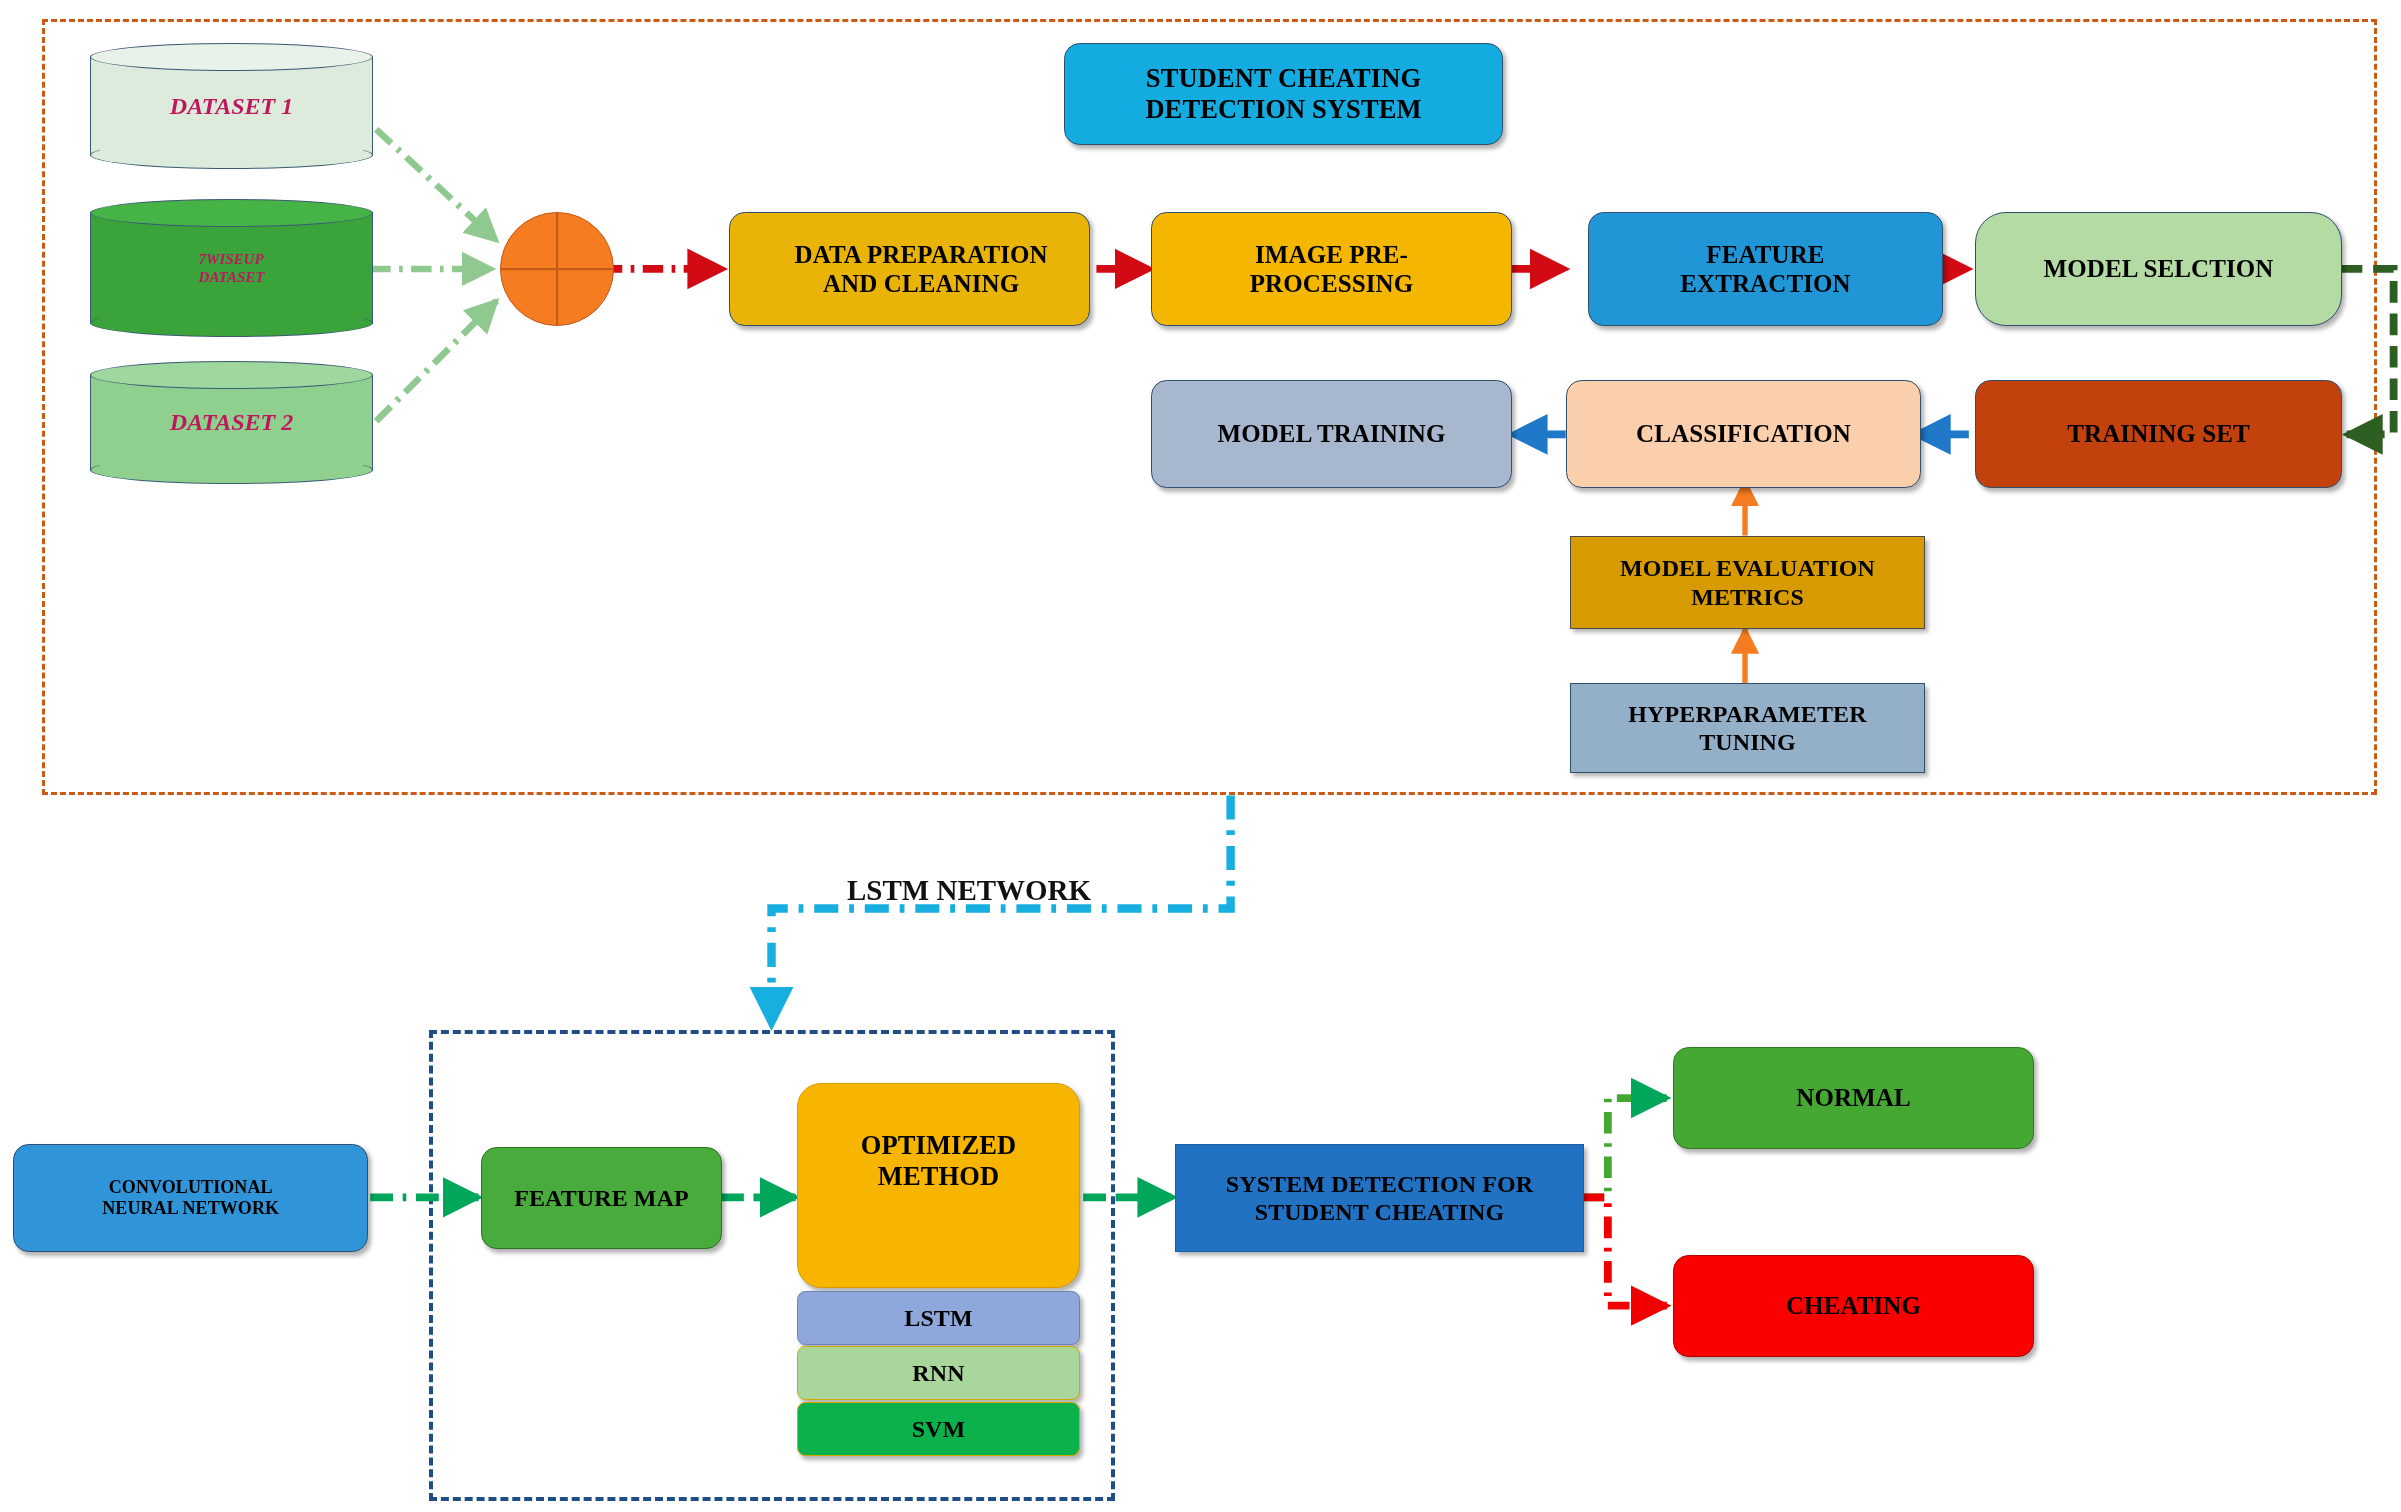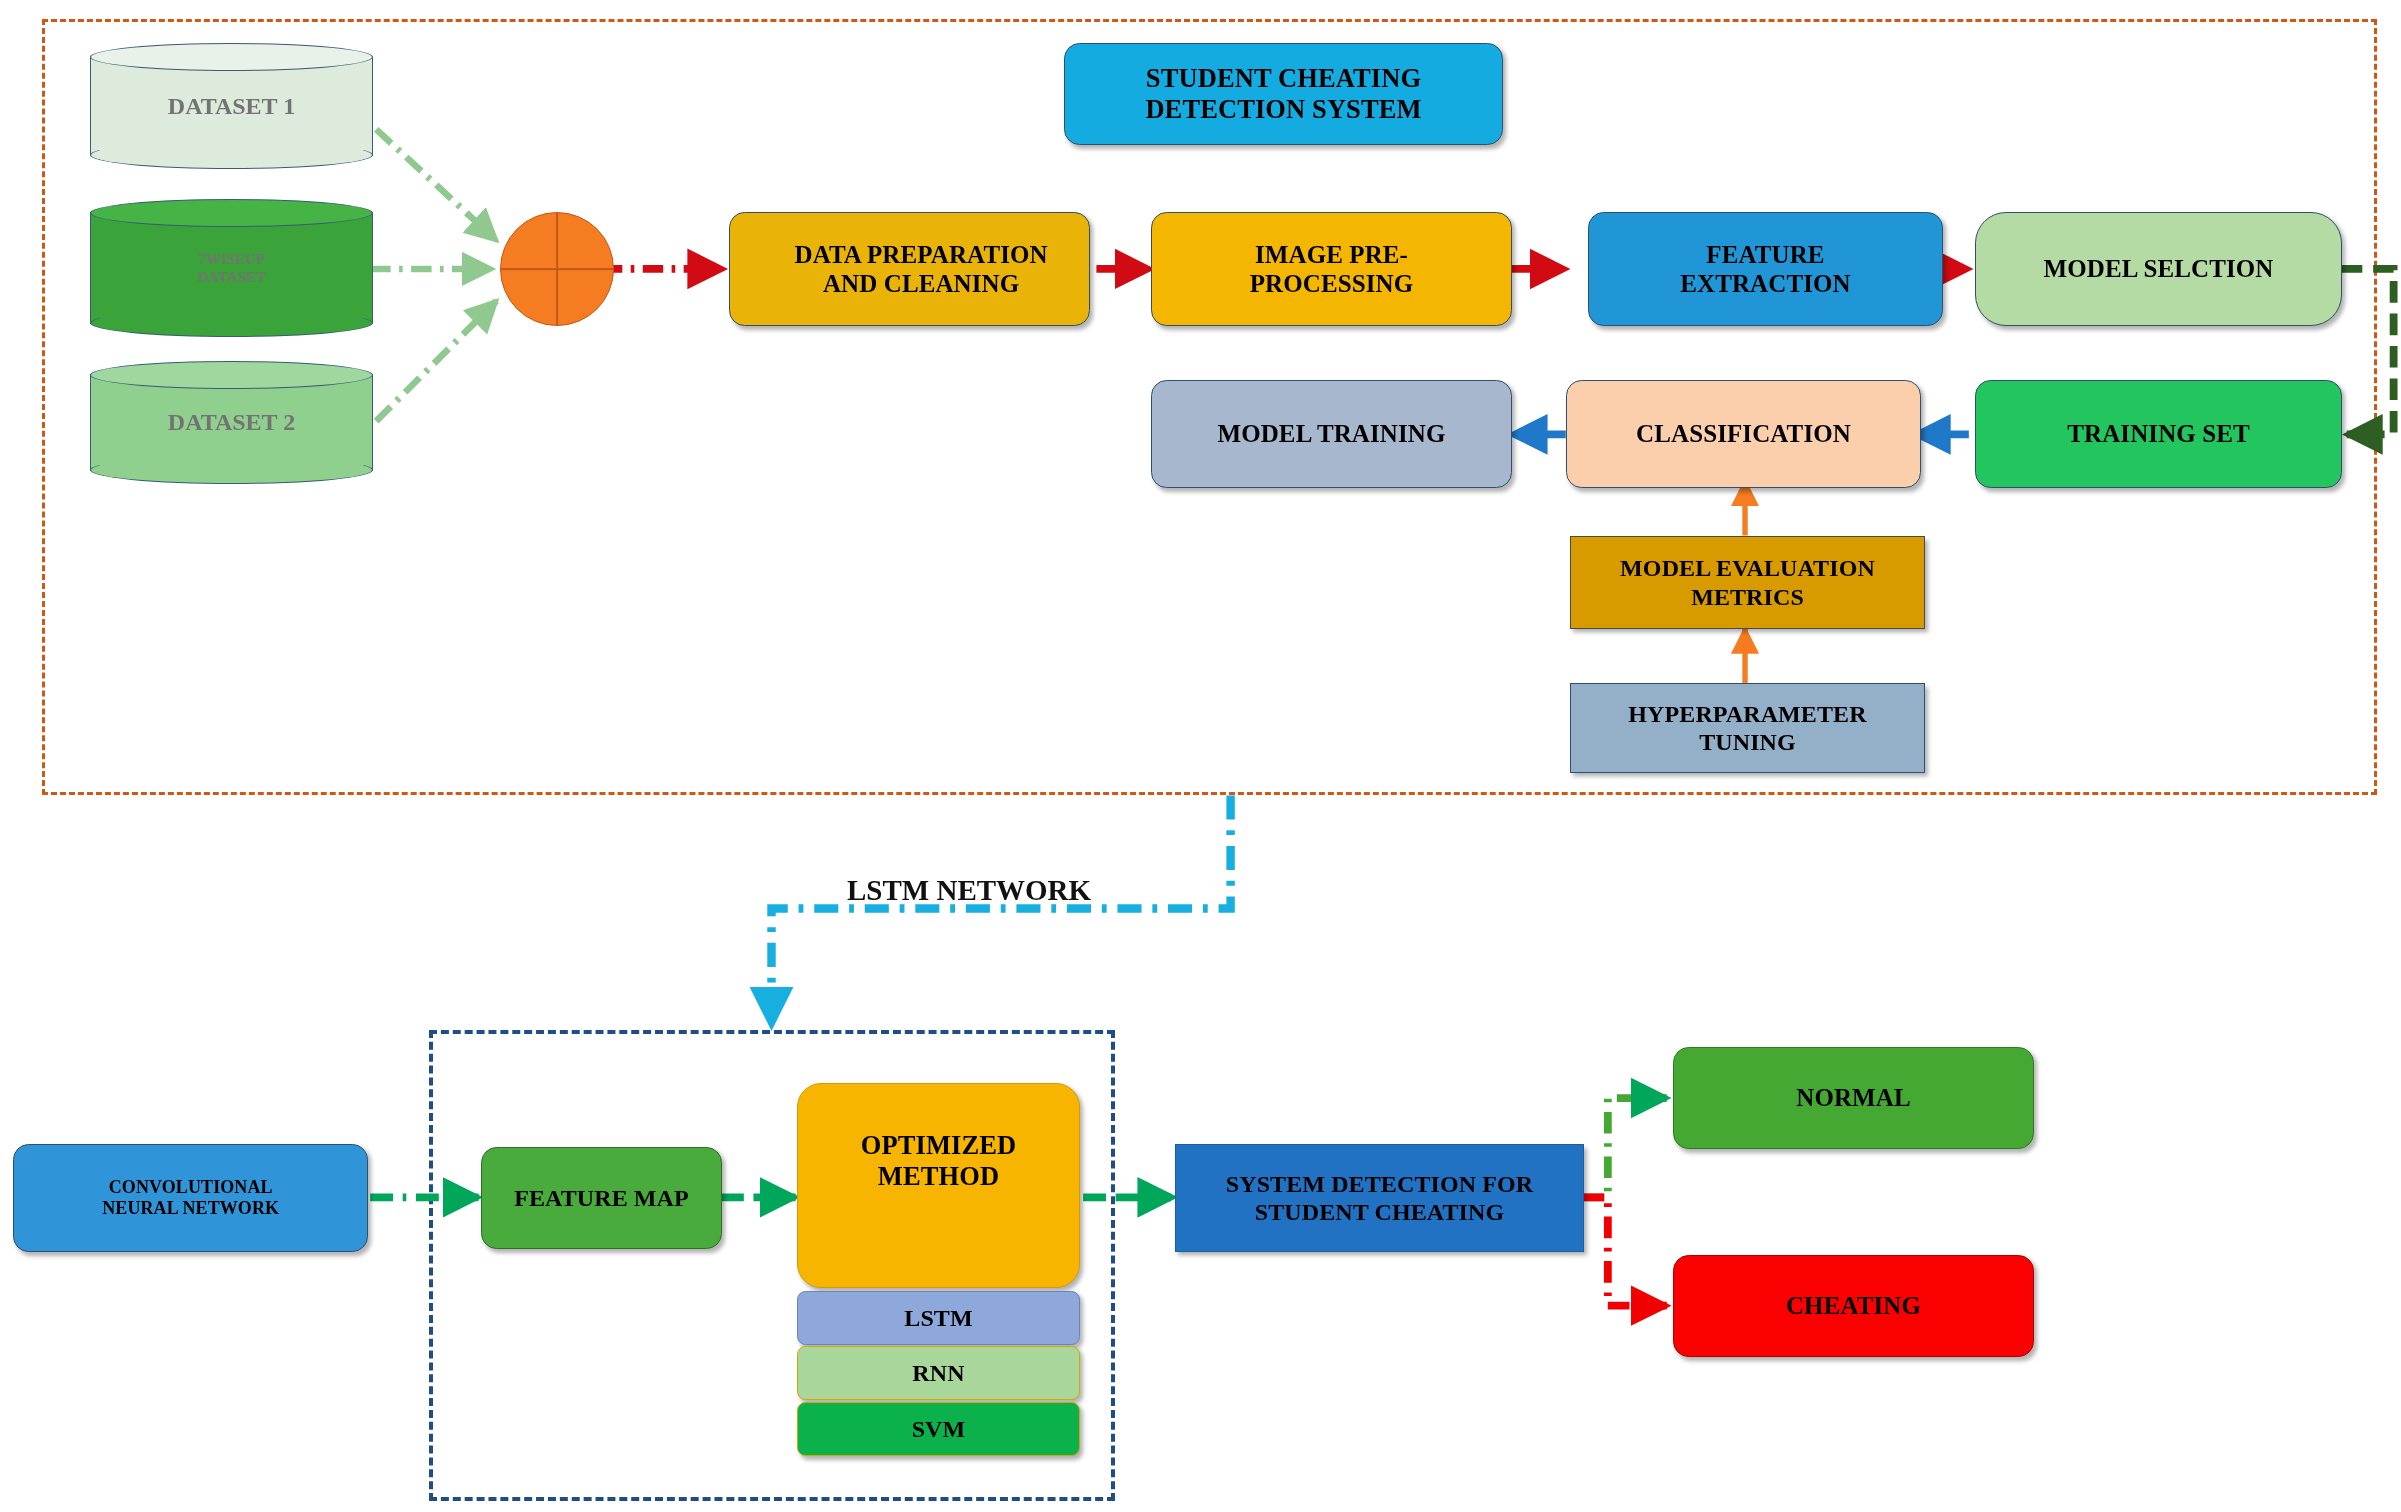--- a/index.html
+++ b/index.html
@@ -36,21 +36,21 @@
     border:1.8px solid #3b5a74;border-radius:50%;box-sizing:border-box;
   }
   .cyl .bot{
     position:absolute;left:0;right:0;bottom:0;height:28px;
     border:1.8px solid #3b5a74;border-radius:50%;box-sizing:border-box;
     border-top-color:transparent;
   }
   .cyl .lbl{
     position:absolute;left:0;right:0;top:0;bottom:0;
     display:flex;align-items:center;justify-content:center;
-    text-align:center;font-weight:bold;color:#737373;line-height:1.2;z-index:4;
+    text-align:left;font-weight:bold;color:#be185d;line-height:1.2;z-index:4;font-style:italic;
   }
 
   
   .frame{position:absolute;box-sizing:border-box;background:transparent;}
   .frame-orange{border:3.6px dashed #cc5a14;}
   .frame-navy{border:4.2px dashed #1f4e86;}
 
   
   .merge{position:absolute;border-radius:50%;background:#f57c20;
          border:1.2px solid #c2591a;box-sizing:border-box;}
@@ -184,21 +184,21 @@
 
   <div class="node rounded bord shadow" style="left:1975px;top:212px;width:367px;height:114px;background:#b5dba5;
               font-size:25px;border-radius:31px;">MODEL SELCTION</div>
 
   <div class="node rounded bord shadow" style="left:1151px;top:380px;width:361px;height:108px;background:#a7b8ce;
               font-size:25px;">MODEL TRAINING</div>
 
   <div class="node rounded bord shadow" style="left:1566px;top:380px;width:355px;height:108px;background:#fbcfab;
               font-size:25px;">CLASSIFICATION</div>
 
-  <div class="node rounded bord shadow" style="left:1975px;top:380px;width:367px;height:108px;background:#22c55e;
+  <div class="node rounded bord shadow" style="left:1975px;top:380px;width:367px;height:108px;background:#c2410c;
               font-size:25px;">TRAINING SET</div>
 
   <div class="node sharp shadow" style="left:1570px;top:536px;width:355px;height:93px;background:#d79b00;
               border:1.8px solid #4a4a4a;font-size:24px;white-space:pre-line;">MODEL EVALUATION
 METRICS</div>
 
   <div class="node sharp shadow" style="left:1570px;top:683px;width:355px;height:90px;background:#94afc8;
               border:1.8px solid #2f4f6f;font-size:24px;white-space:pre-line;">HYPERPARAMETER
 TUNING</div>
 

